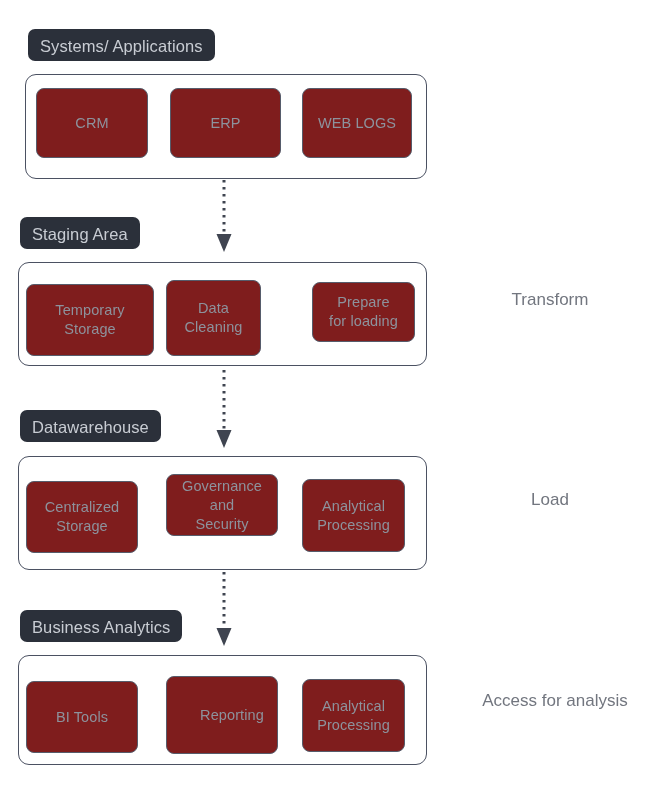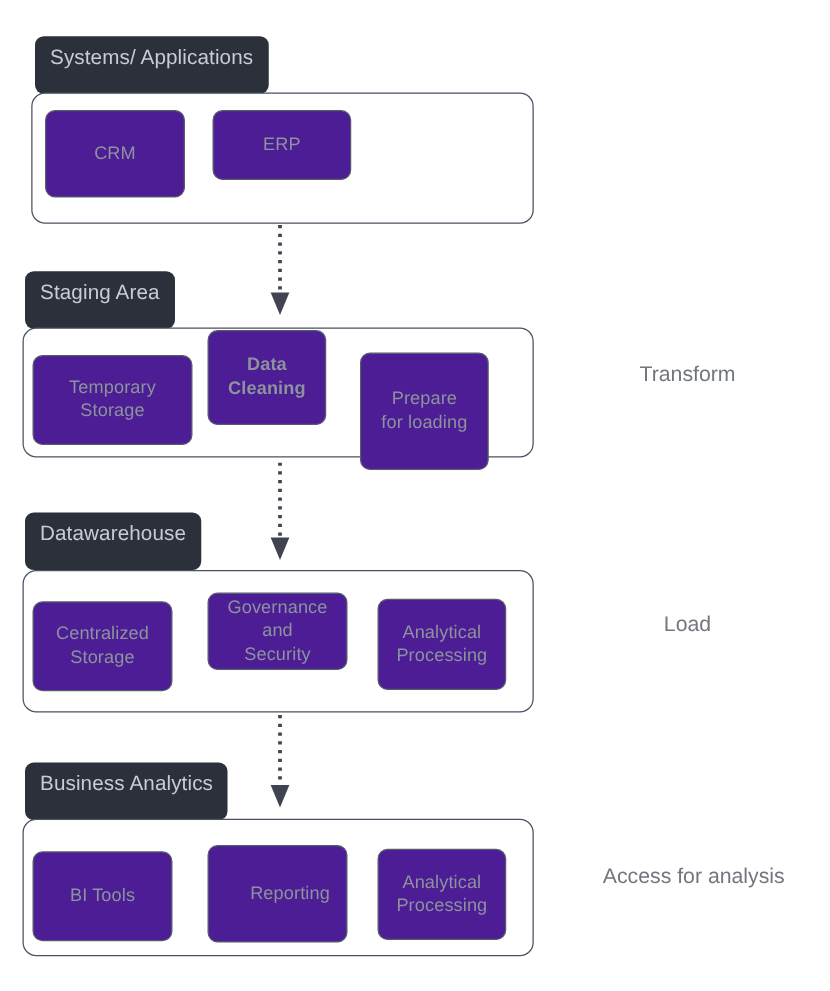--- a/index.html
+++ b/index.html
@@ -33,42 +33,42 @@
 
   
   .stage-badge {
     position: absolute;
     background: #2b303a;
     color: #c8ccd3;
     border-radius: 7px;
     font-size: 16.5px;
     line-height: 1;
     letter-spacing: 0.1px;
-    padding: 9px 12px 20px 12px;
+    padding: 9px 12px 6px 12px;
     white-space: nowrap;
     box-sizing: border-box;
     font-weight: 400;
   }
 
   
   .group-box {
     position: absolute;
     box-sizing: border-box;
     border: 1.6px solid #4b5162;
     border-radius: 11px;
     background: #ffffff;
   }
 
   
   .card {
     position: absolute;
     box-sizing: border-box;
     border: 1.6px solid #565c6b;
     border-radius: 8px;
-    background: #4c1d95;
+    background: #7f1d1d;
     color: #8d929c;
     display: flex;
     align-items: center;
     justify-content: center;
     text-align: center;
     font-size: 14.5px;
     line-height: 19px;
     letter-spacing: 0.1px;
   }
   .card span { display: block; }
@@ -97,24 +97,27 @@
 
   <div class="stage" style="top:0;height:200px;">
     <div class="stage-badge" style="left:28px; top:29px;">Systems/ Applications</div>
 
     <div class="group-box" style="left:25px; top:74px; width:402px; height:105px;"></div>
 
     <div class="card" style="left:36px; top:88px; width:112px; height:70px;">
       <span>CRM</span>
     </div>
 
-    <div class="card" style="left:170px; top:88px; width:111px; height:56px;">
+    <div class="card" style="left:170px; top:88px; width:111px; height:70px;">
       <span>ERP</span>
     </div>
 
+    <div class="card" style="left:302px; top:88px; width:110px; height:70px;">
+      <span>WEB LOGS</span>
+    </div>
 
   </div>
 
   <div class="connector" style="left:213px; top:180px; height:74px;">
     <svg width="22" height="74" viewBox="0 0 22 74" aria-hidden="true">
       <line x1="11" y1="0" x2="11" y2="57" stroke="#3f4450" stroke-width="3" stroke-dasharray="2.5 4.5" stroke-linecap="butt"></line>
       <polygon points="11,72 3.5,54 18.5,54" fill="#3f4450"></polygon>
     </svg>
   </div>
 
@@ -123,28 +126,28 @@
 
     <div class="group-box" style="left:18px; top:262px; width:409px; height:104px;"></div>
 
     <div class="card" style="left:26px; top:284px; width:128px; height:72px;">
       <span>
         <span>Temporary</span>
         <span>Storage</span>
       </span>
     </div>
 
-    <div class="card" style="left:166px; top:264px; width:95px; height:76px;font-weight:bold;">
+    <div class="card" style="left:166px; top:280px; width:95px; height:76px;">
       <span>
         <span>Data</span>
         <span>Cleaning</span>
       </span>
     </div>
 
-    <div class="card" style="left:288px; top:282px; width:103px; height:94px;">
+    <div class="card" style="left:312px; top:282px; width:103px; height:60px;">
       <span>
         <span>Prepare</span>
         <span>for loading</span>
       </span>
     </div>
 
     <div class="phase-label" style="left:460px; top:290px; width:180px;">Transform</div>
   </div>
 
   <div class="connector" style="left:213px; top:370px; height:80px;">

